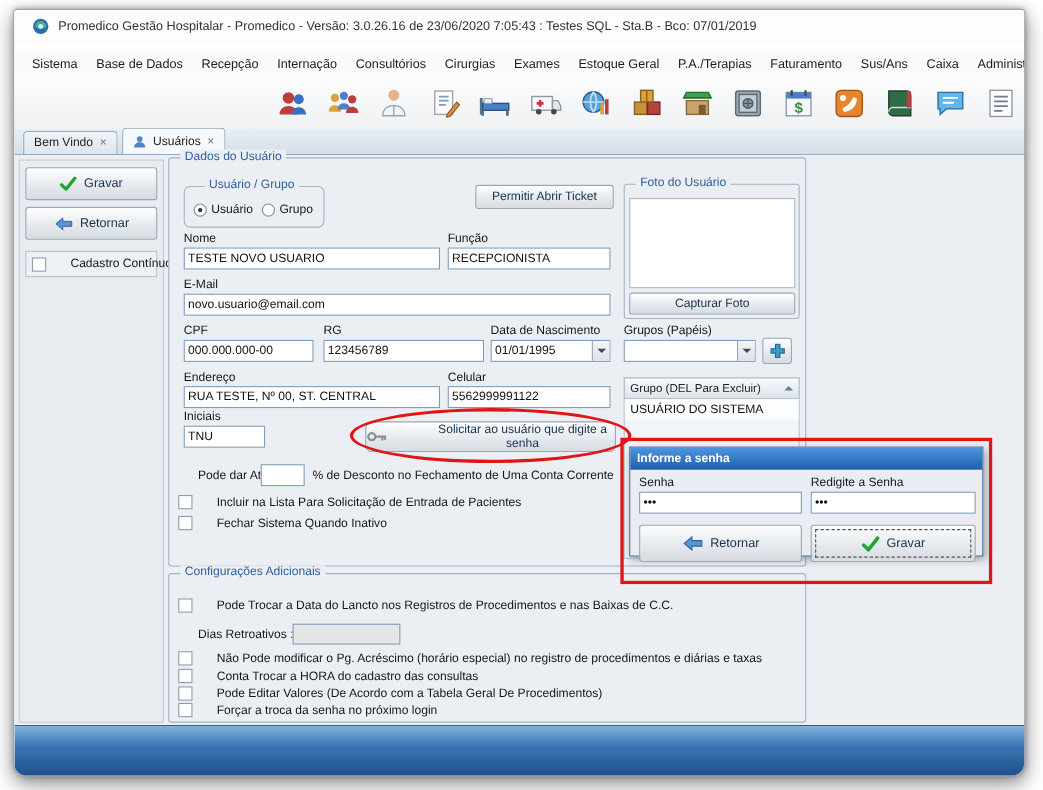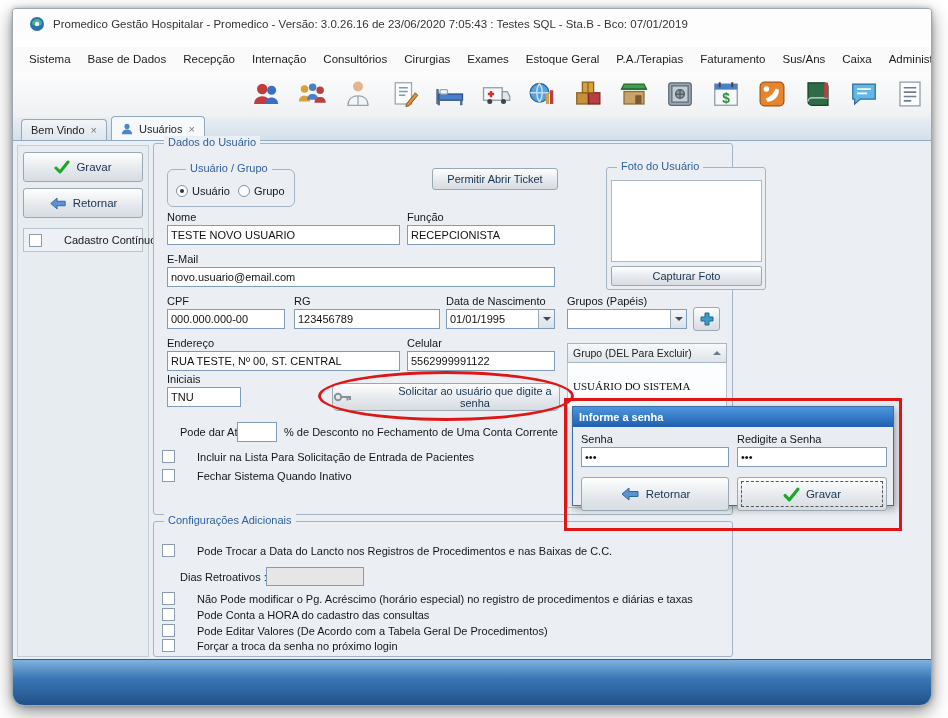--- a/index.html
+++ b/index.html
@@ -33,21 +33,21 @@
   .combo-arrow { position:absolute; right:1px; top:1px; bottom:1px; width:16px; background:linear-gradient(#F4F6F8,#DCE2E8); border-left:1px solid #9AA8B4; display:flex; align-items:center; justify-content:center; }
   .tri-down { width:0; height:0; border:4px solid transparent; border-top-color:#3B4B5A; margin-top:4px; }
   .tri-up { width:0; height:0; border:4px solid transparent; border-bottom-color:#6B7B8A; margin-bottom:4px; }
   .chk { display:inline-block; width:13px; height:13px; background:#fff; border:1px solid #8A9CB0; flex:0 0 auto; }
   .chkrow { position:absolute; display:flex; align-items:center; gap:22px; font-size:11px; color:#14161a; white-space:nowrap; }
   .radio { display:inline-block; width:12px; height:12px; border:1px solid #7F93A8; border-radius:50%; background:#fff; position:relative; flex:0 0 auto; }
   .radio.sel::after { content:""; position:absolute; left:3px; top:3px; width:4px; height:4px; border-radius:50%; background:#333; }
   .radiorow { display:flex; align-items:center; gap:4px; font-size:11px; color:#14161a; }
   .listheader { position:absolute; background:linear-gradient(#F7F9FB,#DDE4EA); border:1px solid #A6B6C6; font-size:10.5px; color:#222; display:flex; align-items:center; justify-content:space-between; padding:0 5px; }
   .listbox { position:absolute; background:#F2F6F9; border:1px solid #B6C2CE; border-top:none; font-size:11px; color:#111; }
-  .listitem { padding:17px 5px; background:#FBFDFE;font-family:Liberation Serif, serif; }
+  .listitem { padding:3px 5px; background:#FBFDFE; }
   .dialog { position:absolute; left:559px; top:397px; width:322px; height:100px; background:#E9EDF2; border:1px solid #3B6EA5; box-shadow:2px 3px 8px rgba(0,0,0,.35); z-index:30; }
   .dialog-title { position:absolute; left:0; top:0; width:100%; height:20px; background:linear-gradient(#4D96DE,#1E5FAE); color:#fff; font-size:11px; font-weight:bold; display:flex; align-items:center; padding-left:6px; }
   .annotation-ellipse { position:absolute; left:305px; top:362px; width:256px; height:50px; border:3px solid #DF1616; border-radius:50%; z-index:40; }
   .annotation-rect { position:absolute; left:551px; top:389px; width:338px; height:133px; border:3px solid #DF1616; z-index:40; }
   .bottombar { position:absolute; left:0; top:650px; width:920px; height:48px; background:linear-gradient(180deg,#7FB2E0 0%,#3A76B4 40%,#1D4E86 100%); border-top:1px solid #2E6098; border-radius:0 0 11px 11px; }
   .focus-dashed { outline:1px dashed #555; outline-offset:-5px; }
 </style>
 </head>
 <body>
 
@@ -252,21 +252,21 @@
       <div class="radiorow" style="position:absolute;left:70px;top:15px;">
         <span class="radio"></span>
         <span>Grupo</span>
       </div>
     </div>
 
     <button class="btn" style="position:absolute;left:278px;top:24px;width:126px;height:22px;font-size:11px;">
         <span>Permitir Abrir Ticket</span>
       </button>
 
-    <div class="groupbox" style="left:413px;top:23px;width:160px;height:123px;background:#EBEFF3;margin-left:39px;">
+    <div class="groupbox" style="left:413px;top:23px;width:160px;height:123px;background:#EBEFF3;">
       <span class="grouptitle">Foto do Usuário</span>
       <div style="position:absolute;left:4px;top:12px;width:151px;height:82px;background:#fff;border:1px solid #A9B8C6;"></div>
       <button class="btn" style="position:absolute;left:4px;top:98px;width:151px;height:20px;font-size:11px;border-radius:2px;">
           <span>Capturar Foto</span>
         </button>
     </div>
 
     <span class="lbl" style="left:13px;top:67px;">Nome</span>
     <input class="in" style="left: 13px; top: 81px; width: 233px; height: 20px;" value="TESTE NOVO USUARIO">
     <span class="lbl" style="left:253px;top:67px;">Função</span>
@@ -349,21 +349,21 @@
       <span>Pode Trocar a Data do Lancto nos Registros de Procedimentos e nas Baixas de C.C.</span>
     </div>
     <span class="lbl" style="left:26px;top:49px;">Dias Retroativos :</span>
     <input class="in" disabled="" style="left: 112px; top: 45px; width: 98px; height: 19px;" value="">
     <div class="chkrow" style="left:8px;top:70px;">
       <span class="chk"></span>
       <span>Não Pode modificar o Pg. Acréscimo (horário especial) no registro de procedimentos e diárias e taxas</span>
     </div>
     <div class="chkrow" style="left:8px;top:86px;">
       <span class="chk"></span>
-      <span>Pode Conta a HORA do cadastro das consultas</span>
+      <span>Conta Trocar a HORA do cadastro das consultas</span>
     </div>
     <div class="chkrow" style="left:8px;top:117px;">
       <span class="chk"></span>
       <span>Forçar a troca da senha no próximo login</span>
     </div>
     <div class="chkrow" style="left:8px;top:102px;">
       <span class="chk"></span>
       <span>Pode Editar Valores (De Acordo com a Tabela Geral De Procedimentos)</span>
     </div>
   </div>

